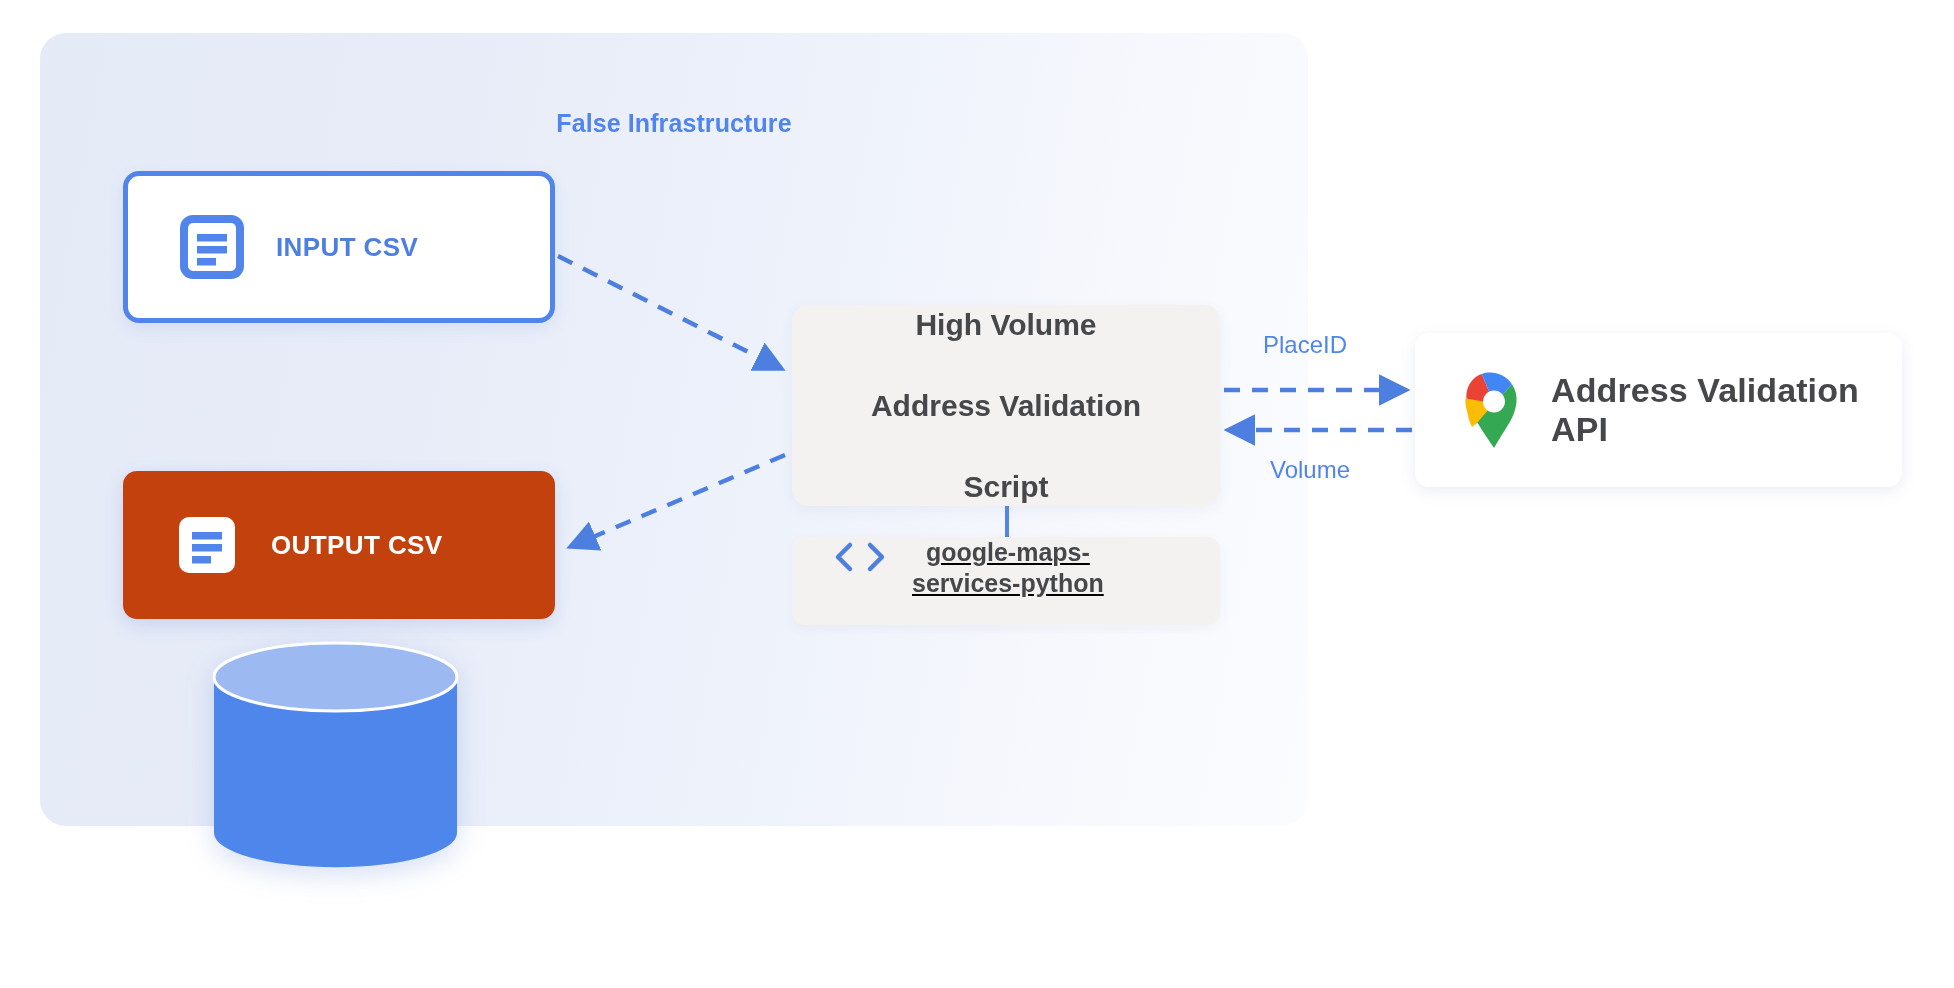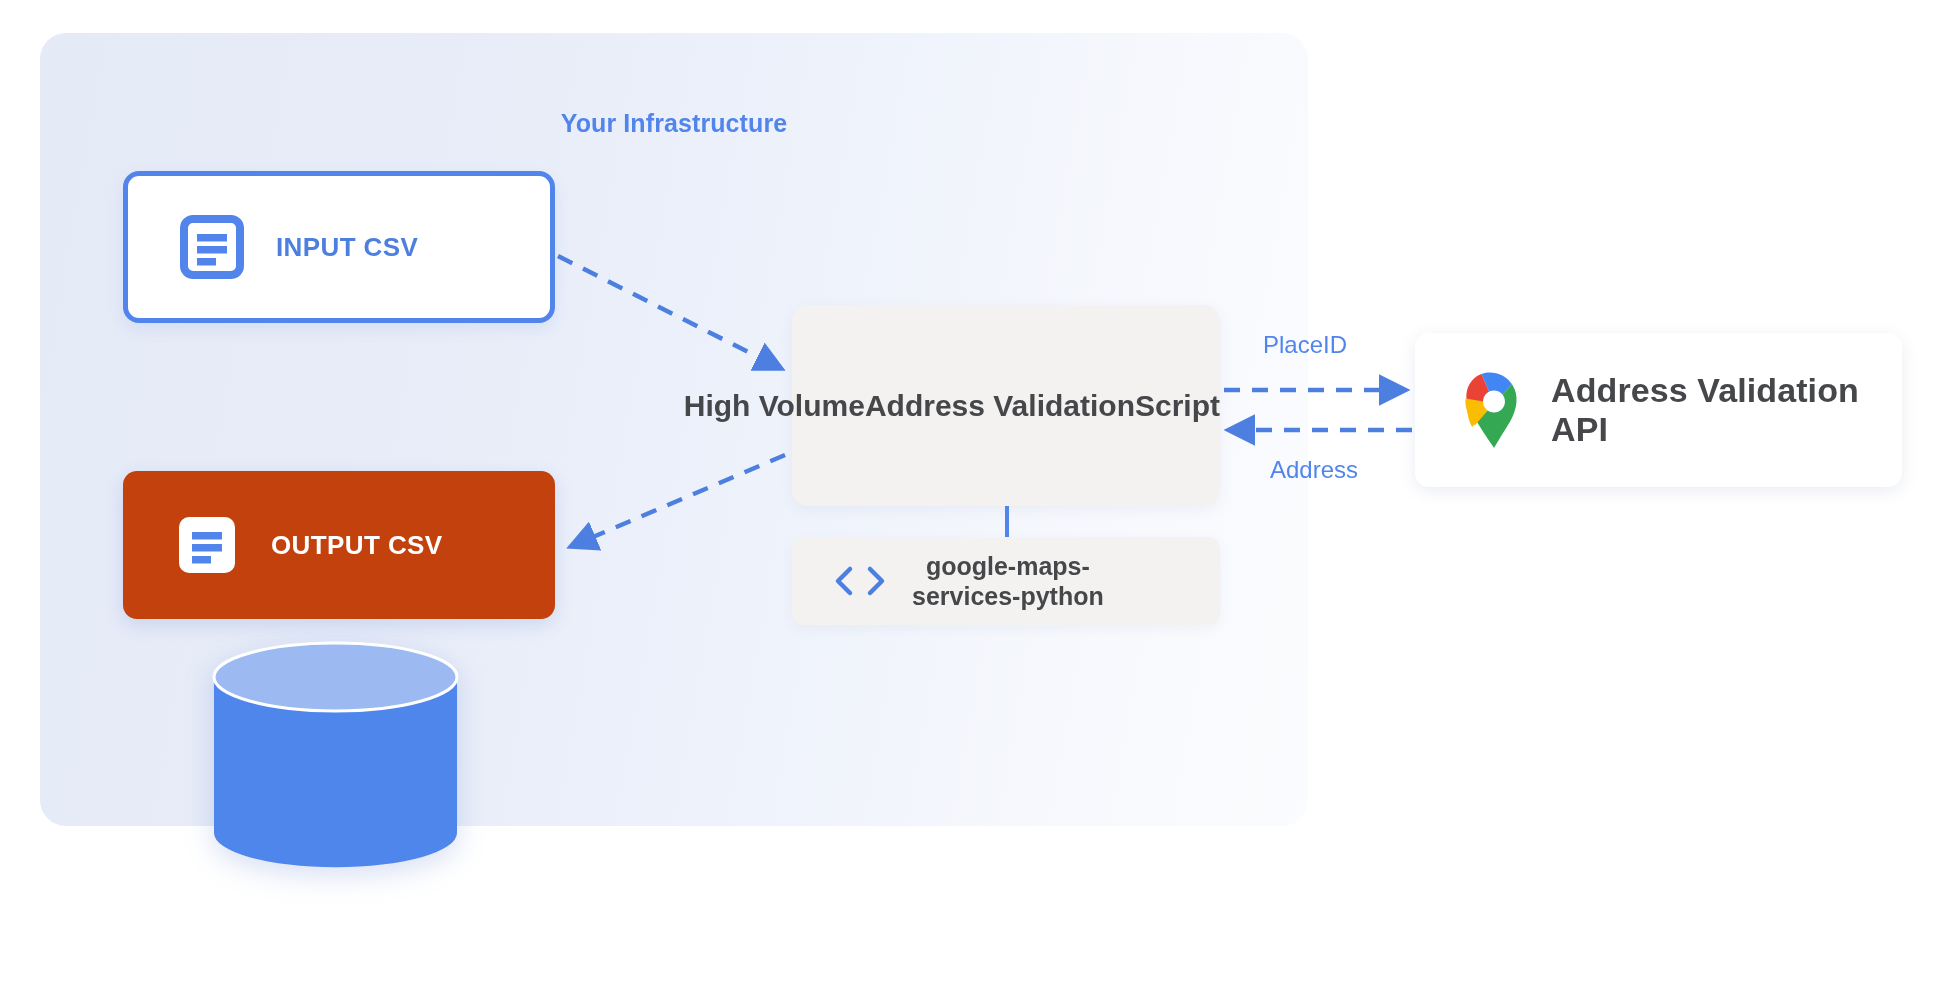--- a/index.html
+++ b/index.html
@@ -101,23 +101,23 @@
 
   
   .script-box {
     left: 792px;
     top: 305px;
     width: 428px;
     height: 201px;
     background: #f3f2f0;
     border-radius: 16px;
     display: flex;
-    flex-direction: row;
+    flex-direction: column;
     align-items: center;
-    justify-content: flex-end;
+    justify-content: space-between;
     box-shadow: 0 4px 14px rgba(80,100,150,0.07);
   }
   .script-box .line {
     font-size: 30px;
     font-weight: bold;
     color: #46474a;
     line-height: 1.30;
     text-align: center;
     white-space: nowrap;
   }
@@ -134,22 +134,23 @@
 
   
   .lib-box {
     left: 792px;
     top: 537px;
     width: 428px;
     height: 88px;
     background: #f3f2f0;
     border-radius: 12px;
     display: flex;
-    align-items: center;
+    align-items: flex-start;
     box-shadow: 0 4px 12px rgba(80,100,150,0.06);
+    text-decoration: underline;
   }
   .code-icon {
     margin-left: 40px;
     width: 56px;
     height: 40px;
     flex: 0 0 auto;
   }
   .lib-label {
     margin-left: 24px;
     font-size: 25px;
@@ -224,21 +225,21 @@
   }
   .label-location { left: 1263px; top: 331px; }
   .label-placeid  { left: 1270px; top: 456px; }
 </style>
 </head>
 <body>
 
 <div id="stage">
 
   <div class="infra-panel">
-    <div class="infra-title">Your Infrastructure</div>
+    <div class="infra-title">False Infrastructure</div>
   </div>
 
   <svg class="edges" viewBox="0 0 1954 988" width="1954" height="988">
     <defs>
       <marker id="arrow-blue" markerWidth="7" markerHeight="7" refX="5.6" refY="3.5" orient="auto" markerUnits="strokeWidth">
         <path d="M0,0 L7,3.5 L0,7 Z" fill="#4d7fe0"></path>
       </marker>
     </defs>
 
     <line x1="558" y1="256" x2="780" y2="368" stroke="#4d7fe0" stroke-width="4.5" stroke-dasharray="16 12" marker-end="url(#arrow-blue)"></line>
@@ -296,21 +297,21 @@
       <path d="M20 2 C31 -2 45 2 52 13 L33 33 Z" fill="#4285f4"></path>
       <path d="M52 13 C60 25 57 40 50 52 C44 62 37 73 33 80 L33 33 Z" fill="#34a853"></path>
       <path d="M5 33 C5 33 3 46 10 58 L33 33 Z" fill="#fbbc04"></path>
       <path d="M3 28 L33 33 L13 56 C5 46 2 36 3 28 Z" fill="#fbbc04"></path>
       <circle cx="33" cy="31" r="11.5" fill="#ffffff"></circle>
     </svg>
     <span class="api-label">Address Validation API</span>
   </div>
 
   <div class="edge-label label-location">PlaceID</div>
-  <div class="edge-label label-placeid">Address</div>
+  <div class="edge-label label-placeid">Volume</div>
 
   <svg class="node db-cylinder" viewBox="0 0 247 228">
     <path d="M2 36 L2 192 A121 34 0 0 0 245 192 L245 36 Z" fill="#4f86ec"></path>
     <ellipse cx="123.5" cy="36" rx="121.5" ry="34" fill="#9cb9f2"></ellipse>
     <ellipse cx="123.5" cy="36" rx="121.5" ry="34" fill="none" stroke="#ffffff" stroke-width="3"></ellipse>
   </svg>
 
 </div>
 
 </body></html>

